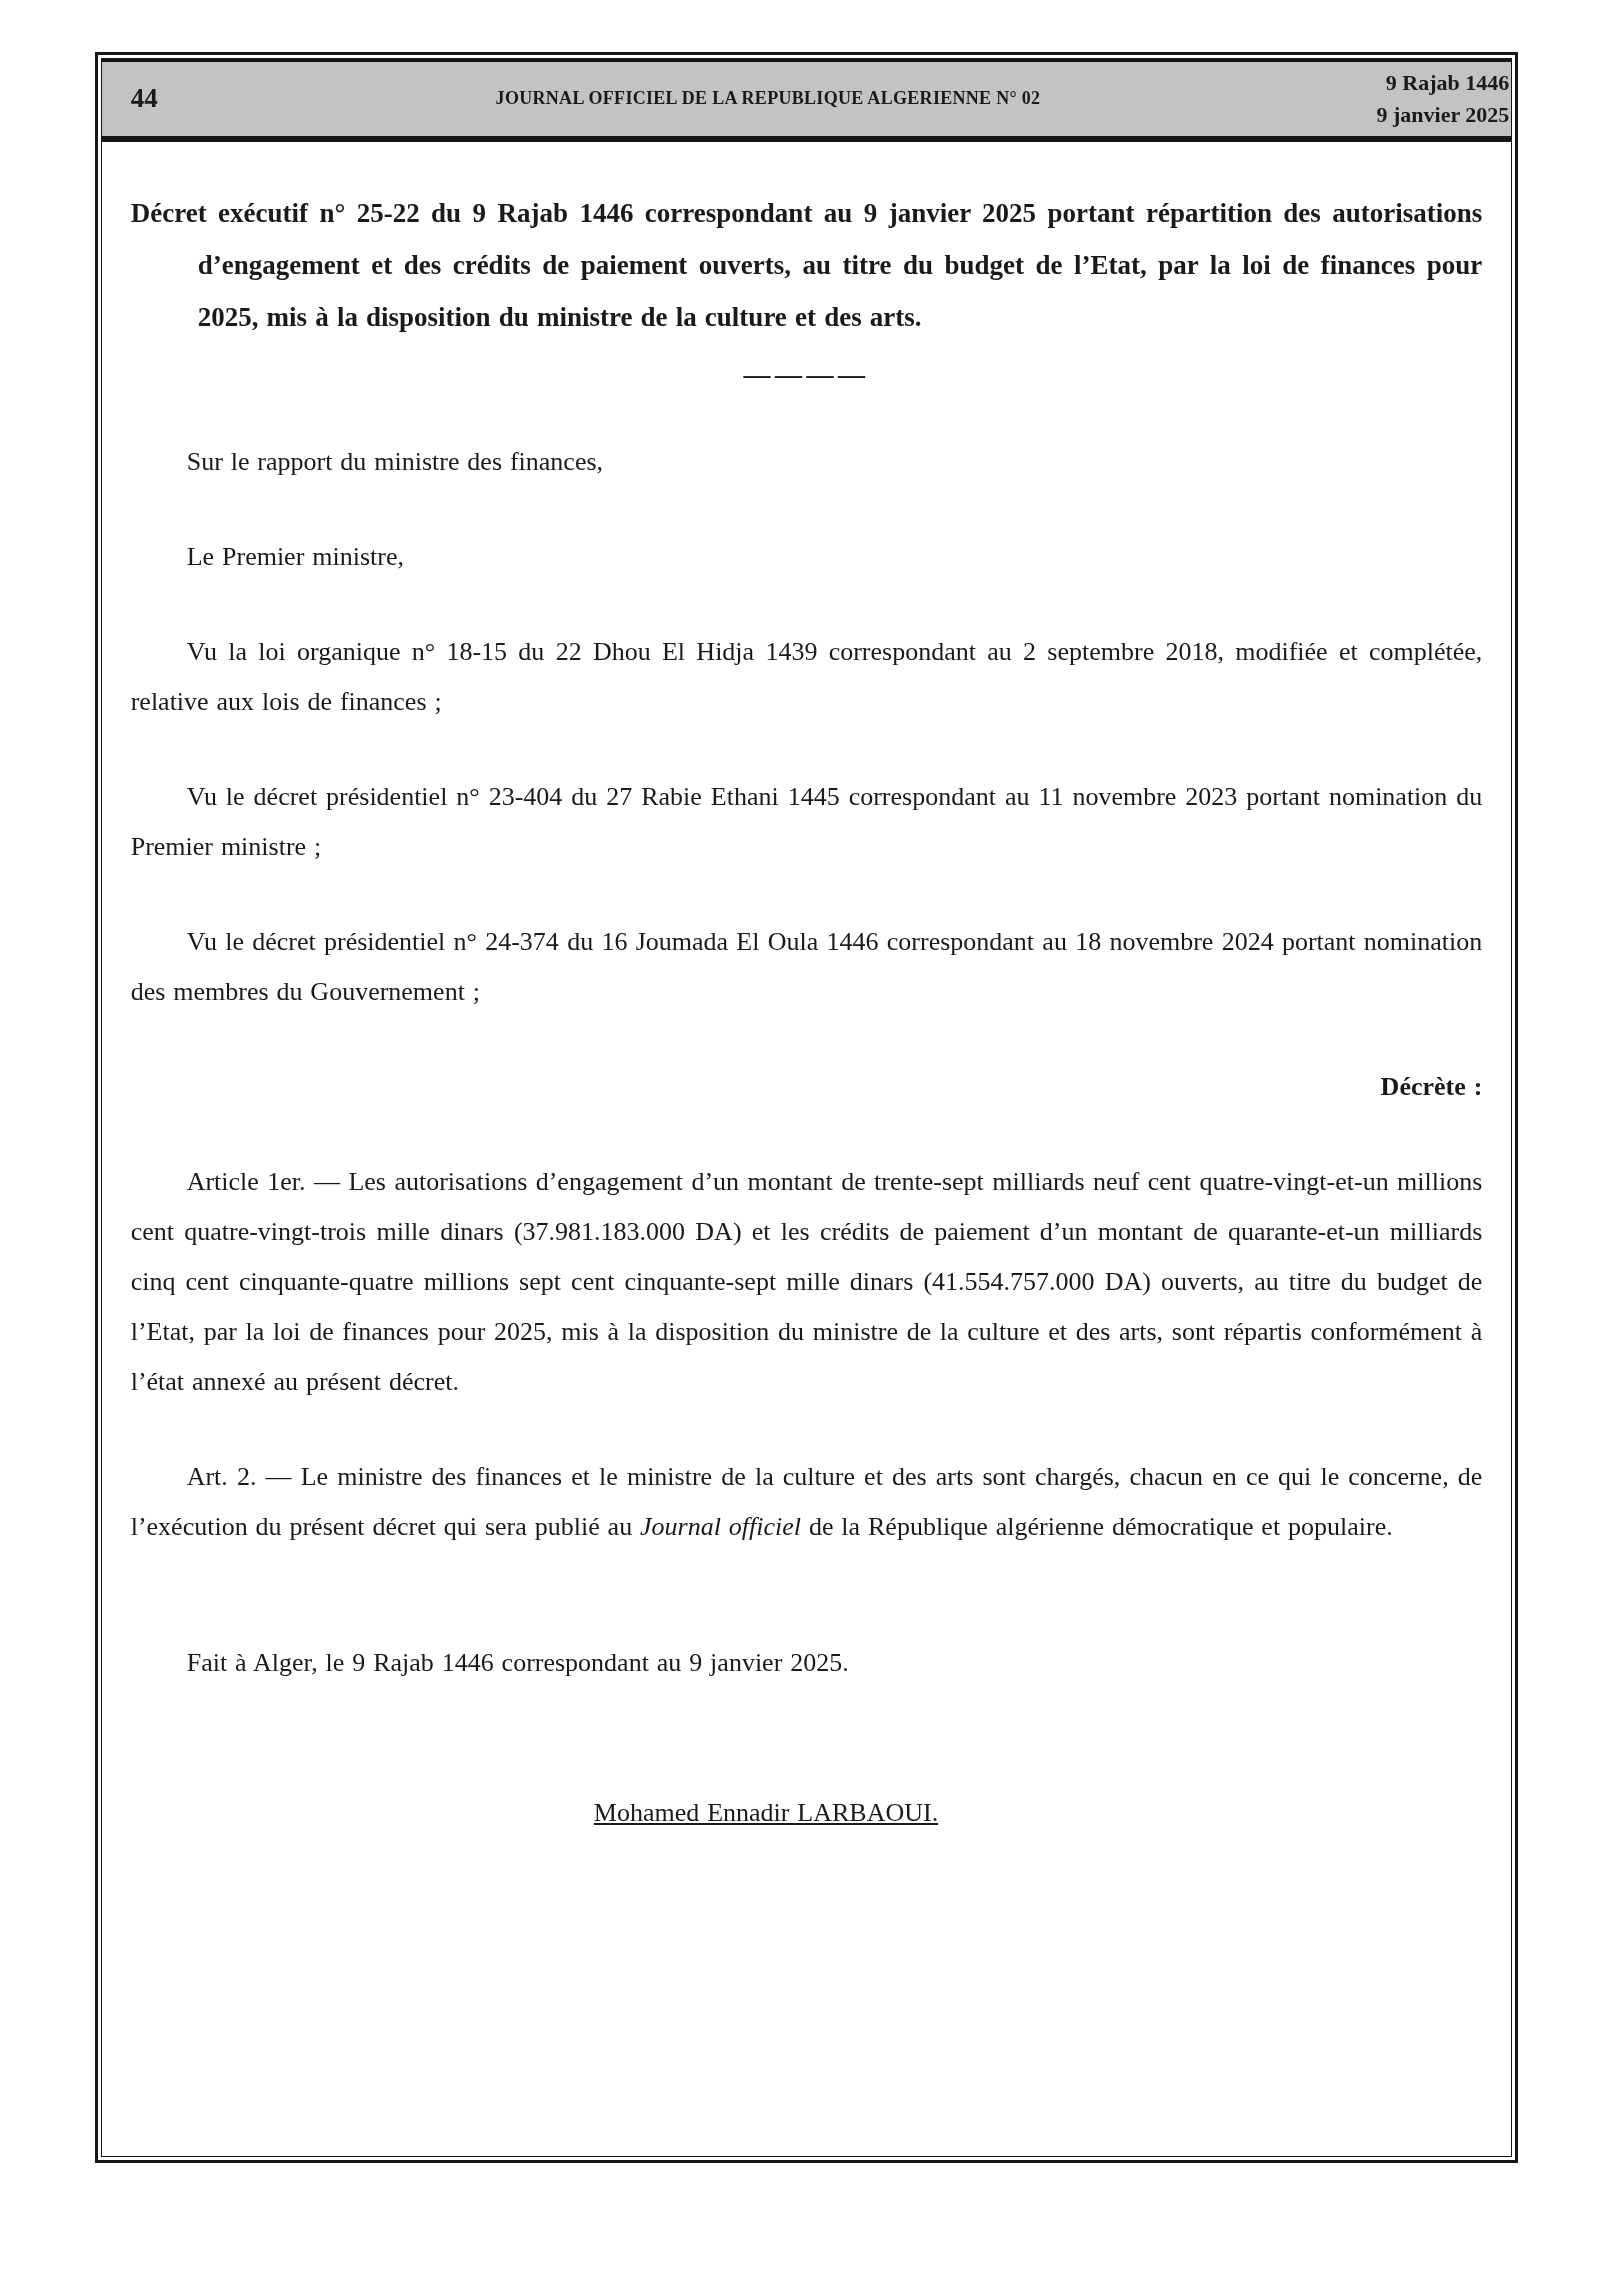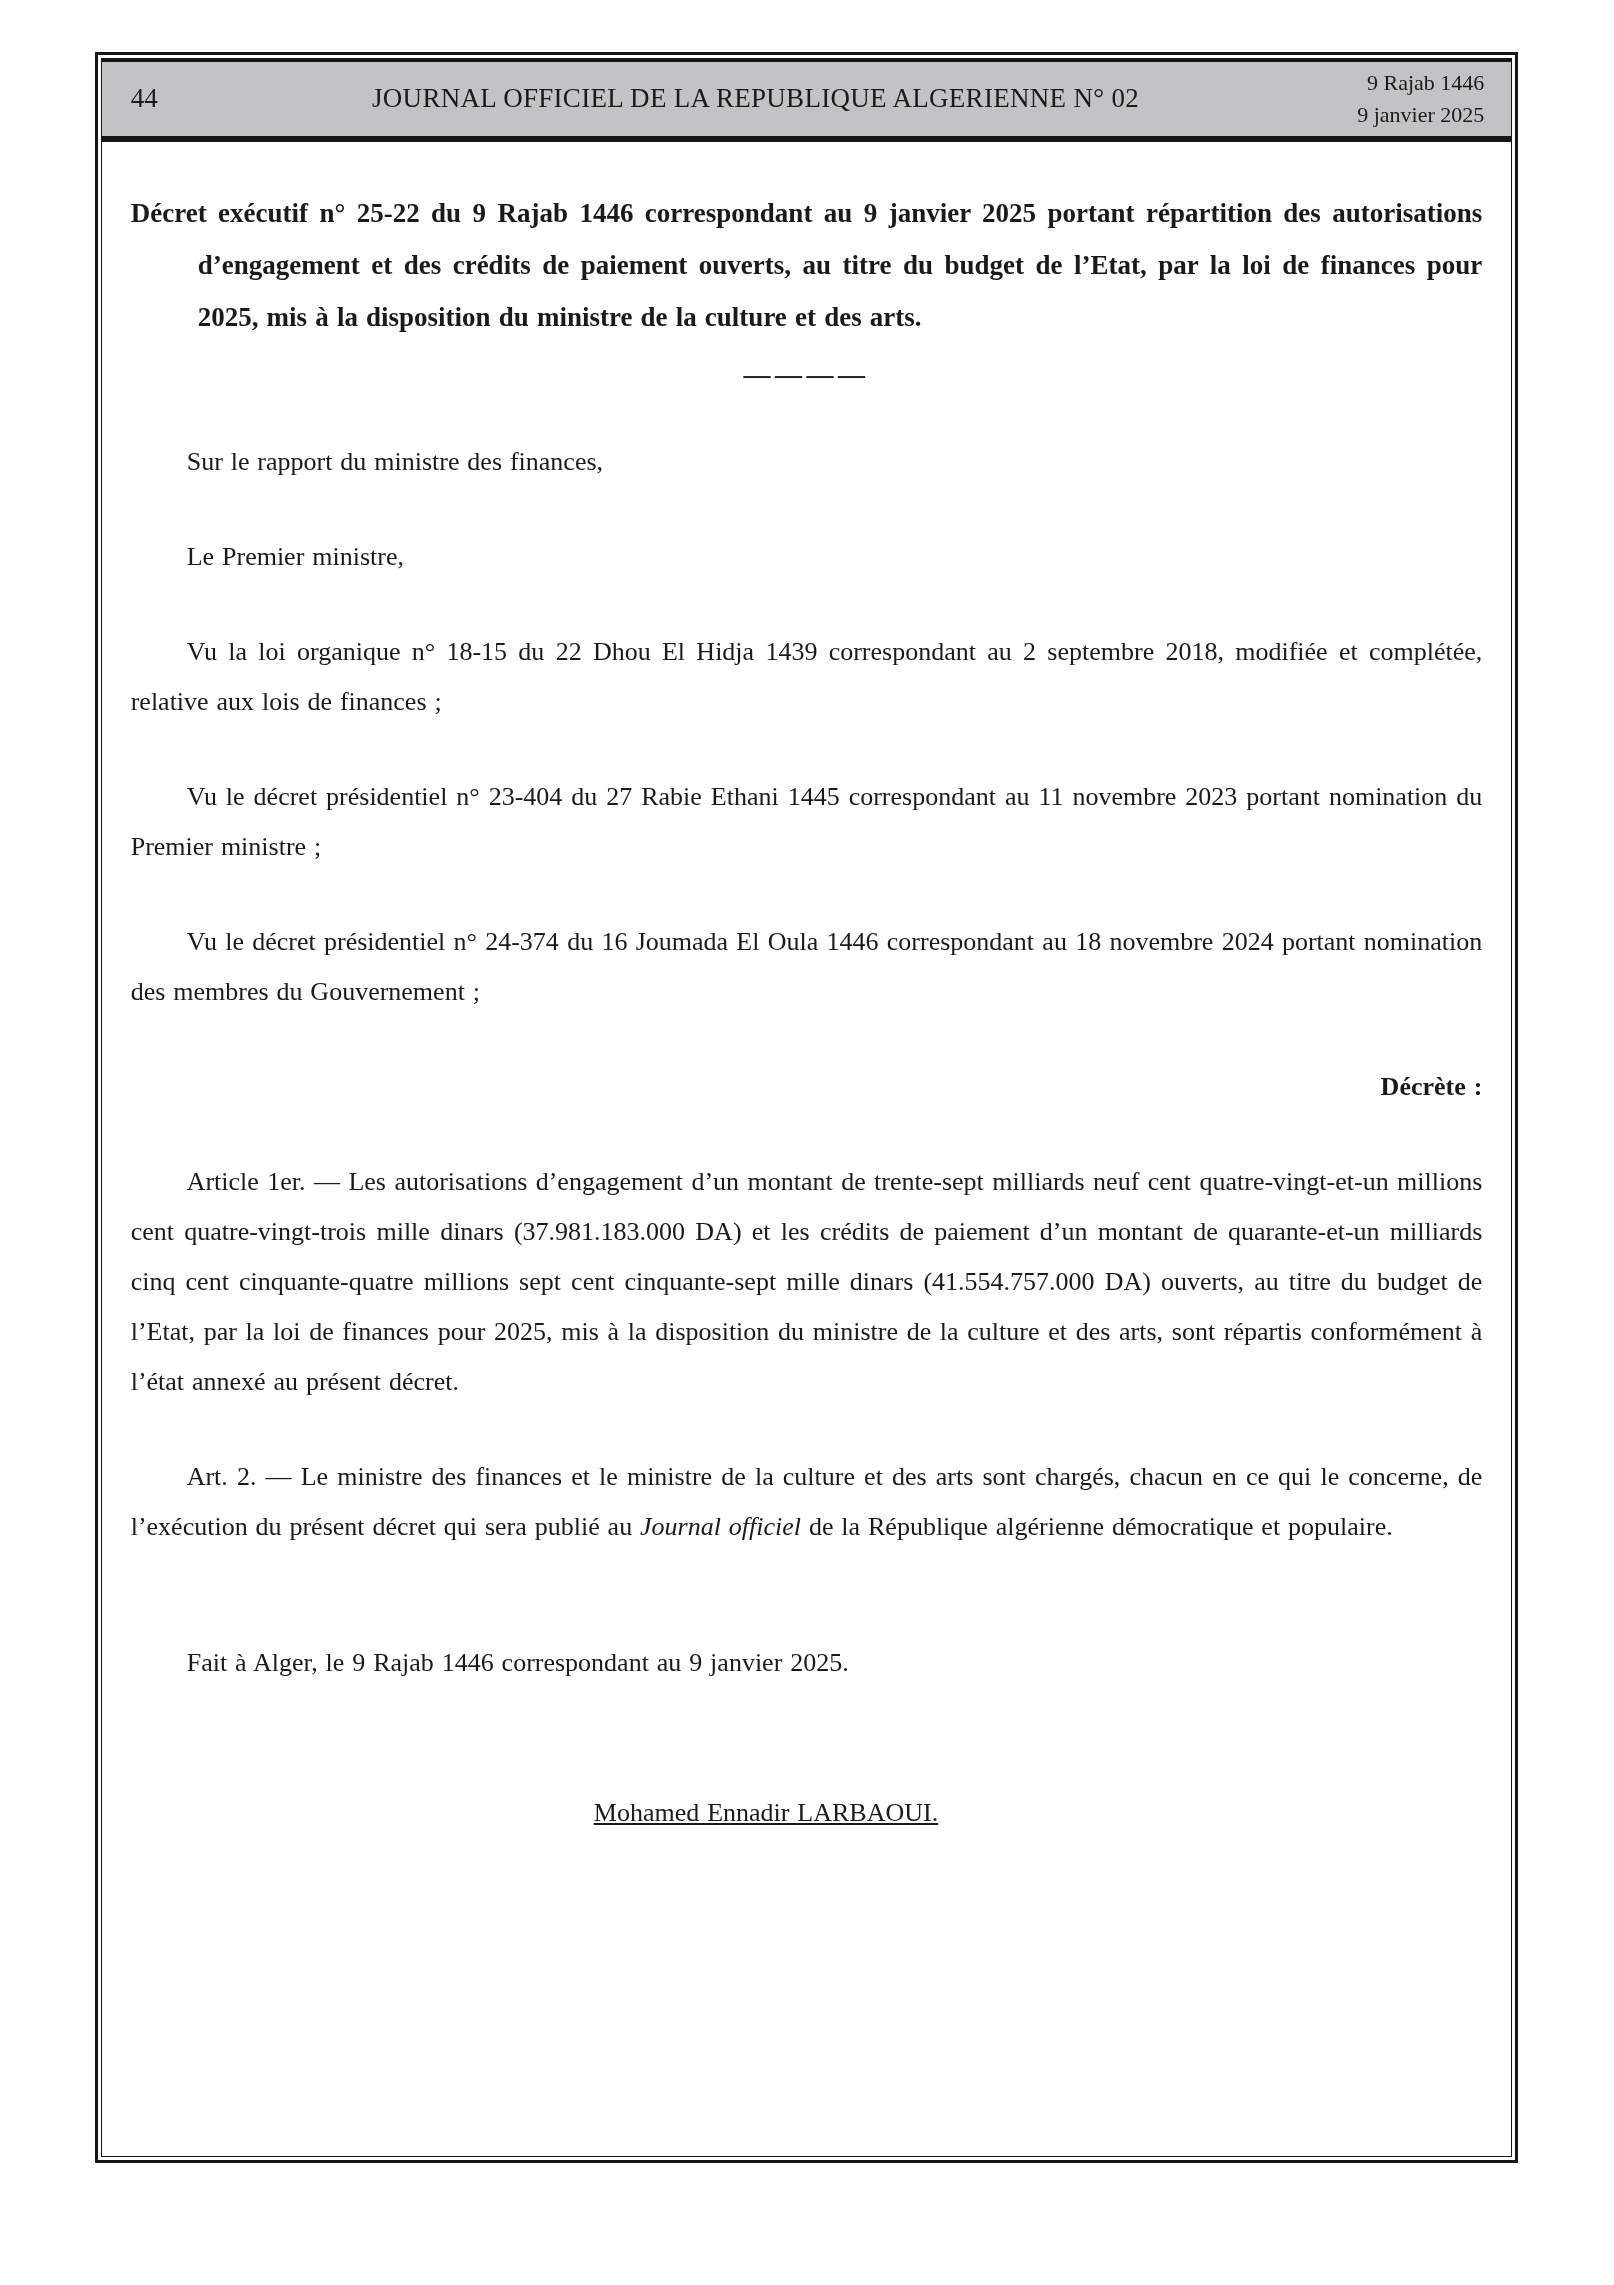--- a/index.html
+++ b/index.html
@@ -34,33 +34,33 @@
     background: #ffffff;
   }
   .masthead {
     display: flex;
     align-items: center;
     background: #c3c3c5;
     border-top: 3.6px solid #161616;
     border-bottom: 6.3px solid #161616;
     height: 83px;
     box-sizing: border-box;
-    padding: 0 27px 0 29px;
-    font-weight: normal;
+    padding: 0 2px 0 29px;
+    font-weight: bold;
     justify-content: flex-end;
   }
   .mast-left {
     width: 90px;
     font-size: 27px;
     text-align: left;
   }
   .mast-center {
     flex: 1;
     text-align: center;
-    font-size: 27px;
+    font-size: 18px;
     letter-spacing: 0.3px;
     white-space: nowrap;
   }
   .mast-right {
     width: 194px;
     text-align: right;
     font-size: 22px;
     line-height: 32px;
     white-space: nowrap;
   }

